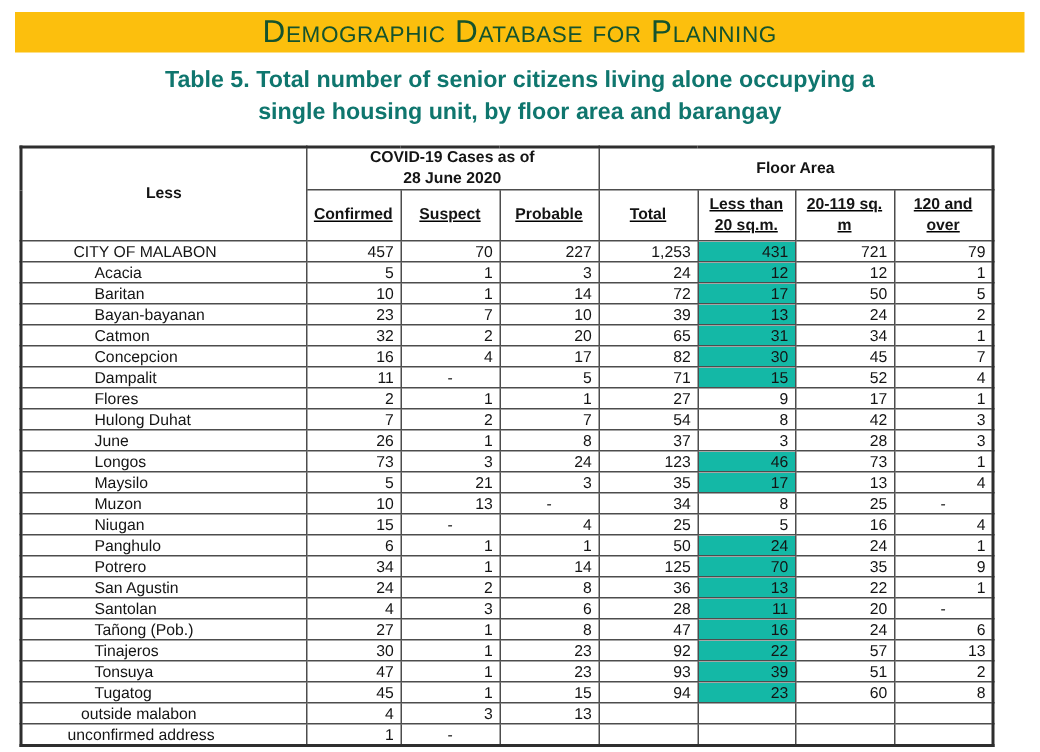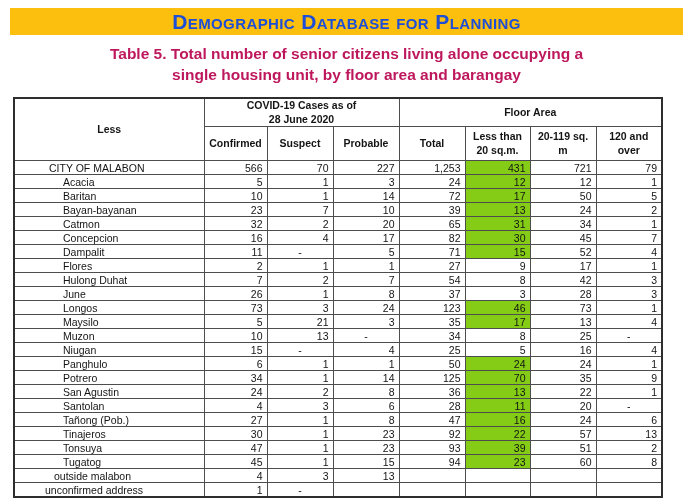--- a/index.html
+++ b/index.html
@@ -12,34 +12,34 @@
   }
   .banner {
     position: absolute;
     left: 10px; top: 8px;
     width: 673px; height: 27px;
     background: #FCBF0D;
     display: flex; align-items: center; justify-content: center;
   }
   .banner-text {
     font-variant: small-caps;
-    font-weight: 700;
+    font-weight: 400;
     font-size: 21px;
     letter-spacing: 0.4px;
-    color: #1d4ed8;
+    color: #14532d;
   }
   .page-title {
     position: absolute;
     left: 0; top: 43px;
     width: 100%;
     text-align: center;
     font-weight: 700;
     font-size: 15.5px;
     line-height: 21px;
-    color: #be185d;
+    color: #0f766e;
     white-space: pre-line;
   }
   table.main {
     position: absolute;
     left: 13px; top: 97px;
     border-collapse: collapse;
     table-layout: fixed;
     border: 2px solid #2e2e2e;
   }
   table.main th, table.main td {
@@ -50,38 +50,38 @@
   thead th {
     font-size: 10.5px;
     font-weight: 700;
     text-align: center;
     vertical-align: middle;
     line-height: 1.3;
     white-space: pre-line;
     background: #ffffff;
   }
   tr.hrow1 { height: 28px; }
-  tr.hrow2 { height: 34px; }
+  tr.hrow2 { height: 34px; text-decoration: underline; }
   tbody tr { height: 14px; }
   tbody td {
     font-size: 10.5px;
     font-weight: 400;
     line-height: 12px;
     padding: 0;
     vertical-align: middle;
     white-space: nowrap;
   }
   td.num  { text-align: right; padding-right: 4px; }
   td.dash { text-align: center; padding-right: 0; }
   td.area { text-align: left; }
   .ind-0 { padding-left: 34px; }
   .ind-1 { padding-left: 48px; }
   .ind-2 { padding-left: 39px; }
   .ind-3 { padding-left: 30px; }
-  td.hl { background: #84cc16; }
+  td.hl { background: #14b8a6; }
 </style>
 </head>
 <body>
 
 <div class="banner">
   <span class="banner-text">Demographic Database for Planning</span>
 </div>
 
 <div class="page-title">Table 5. Total number of senior citizens living alone occupying a
 single housing unit, by floor area and barangay</div>
@@ -113,21 +113,21 @@
 20 sq.m.</th>
       <th>20-119 sq.
 m</th>
       <th>120 and
 over</th>
     </tr>
   </thead>
   <tbody id="tbody">
       <tr>
         <td class="area ind-0">CITY OF MALABON</td>
-        <td class="num">566</td>
+        <td class="num">457</td>
         <td class="num">70</td>
         <td class="num">227</td>
         <td class="num">1,253</td>
         <td class="num hl">431</td>
         <td class="num">721</td>
         <td class="num">79</td>
       </tr>
       <tr>
         <td class="area ind-1">Acacia</td>
         <td class="num">5</td>

